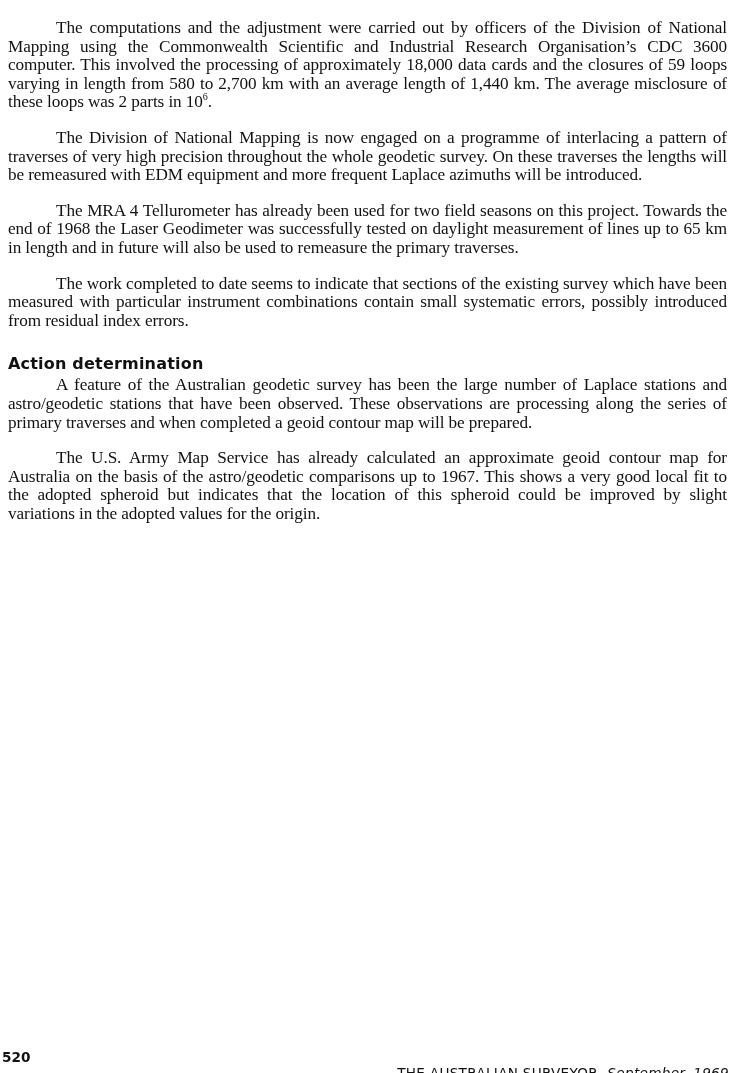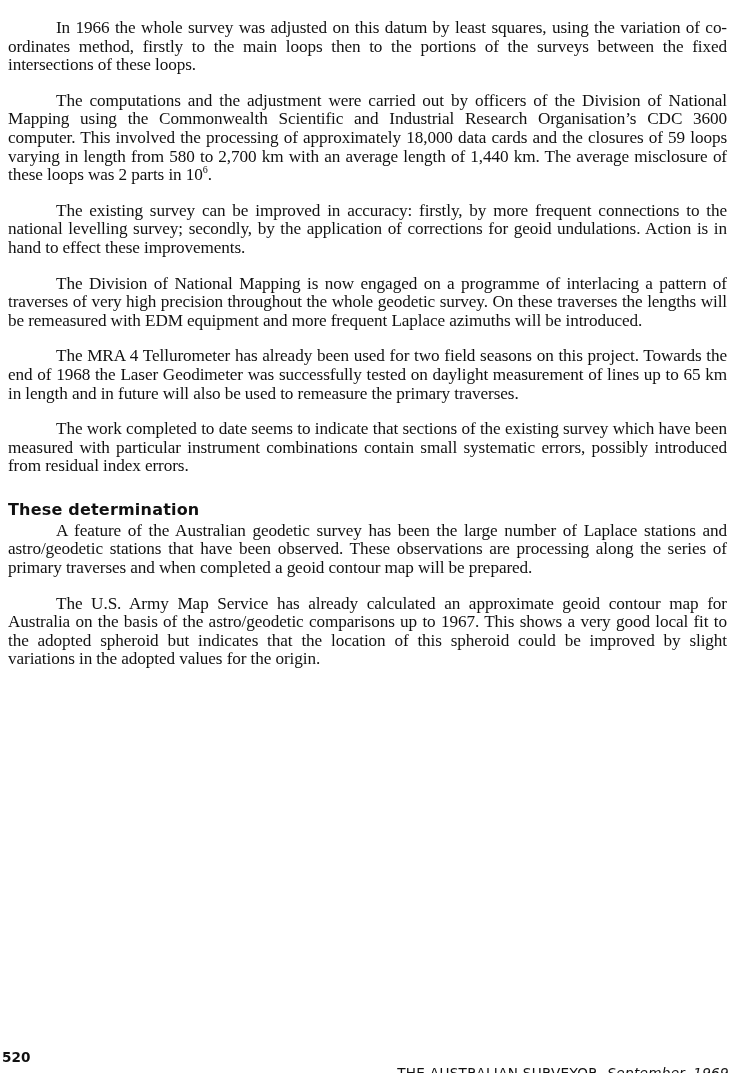--- a/index.html
+++ b/index.html
@@ -63,28 +63,26 @@
     }
     .footer .running-title em {
       font-style: italic;
     }
     sup { font-size: 10px; line-height: 0; }
   </style>
 </head>
 <body>
 
 <div class="page">
-  <p class="para">In 1966 the whole survey was adjusted on this datum by least squares, using the variation of co-ordinates method, firstly to the main loops then to the portions of the surveys between the fixed intersections of these loops.</p>
   <p class="para"><span>The computations and the adjustment were carried out by officers of the Division of National Mapping using the Commonwealth Scientific and Industrial Research Organisation’s CDC 3600 computer.  This involved the processing of approximately 18,000 data cards and the closures of 59 loops varying in length from 580 to 2,700 km with an average length of 1,440 km.  The average misclosure of these loops was 2 parts in 10</span><sup>6</sup><span>.</span></p>
-  <p class="para">The existing survey can be improved in accuracy: firstly, by more frequent connections to the national levelling survey;  secondly, by the application of corrections for geoid undulations.  Action is in hand to effect these improvements.</p>
   <p class="para">The Division of National Mapping is now engaged on a programme of interlacing a pattern of traverses of very high precision throughout the whole geodetic survey.  On these traverses the lengths will be remeasured with EDM equipment and more frequent Laplace azimuths will be introduced.</p>
   <p class="para">The MRA 4 Tellurometer has already been used for two field seasons on this project.  Towards the end of 1968 the Laser Geodimeter was successfully tested on daylight measurement of lines up to 65 km in length and in future will also be used to remeasure the primary traverses.</p>
   <p class="para">The work completed to date seems to indicate that sections of the existing survey which have been measured with particular instrument combinations contain small systematic errors, possibly introduced from residual index errors.</p>
 
-  <h2 class="section-heading">These determination</h2>
+  <h2 class="section-heading">Action determination</h2>
   <p class="para">A feature of the Australian geodetic survey has been the large number of Laplace stations and astro/geodetic stations that have been observed.  These observations are processing along the series of primary traverses and when completed a geoid contour map will be prepared.</p>
   <p class="para">The U.S. Army Map Service has already calculated an approximate geoid contour map for Australia on the basis of the astro/geodetic comparisons up to 1967.  This shows a very good local fit to the adopted spheroid but indicates that the location of this spheroid could be improved by slight variations in the adopted values for the origin.</p>
 </div>
 
 <div class="footer">
   <span class="page-number">520</span>
   <span class="running-title"><span>THE AUSTRALIAN SURVEYOR,</span> <em>September, 1969</em></span>
 </div>
 
 </body></html>

